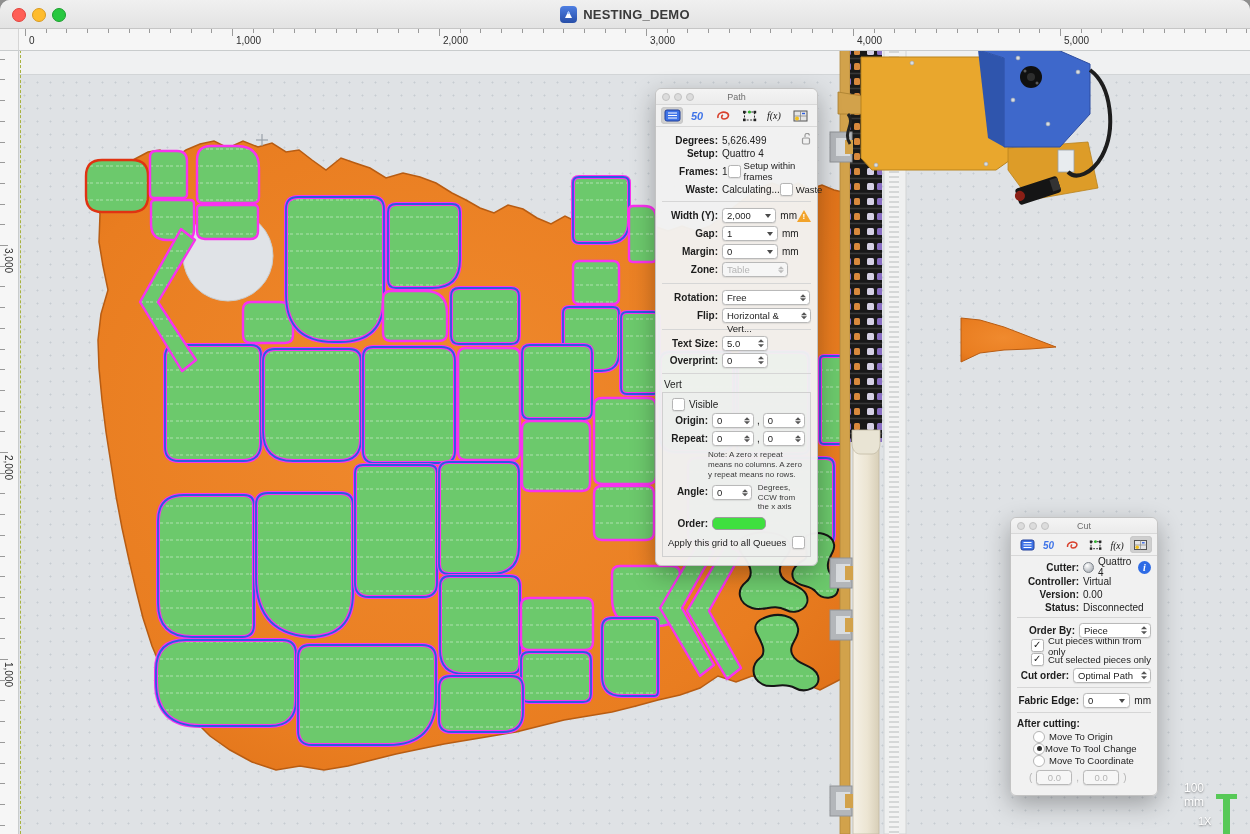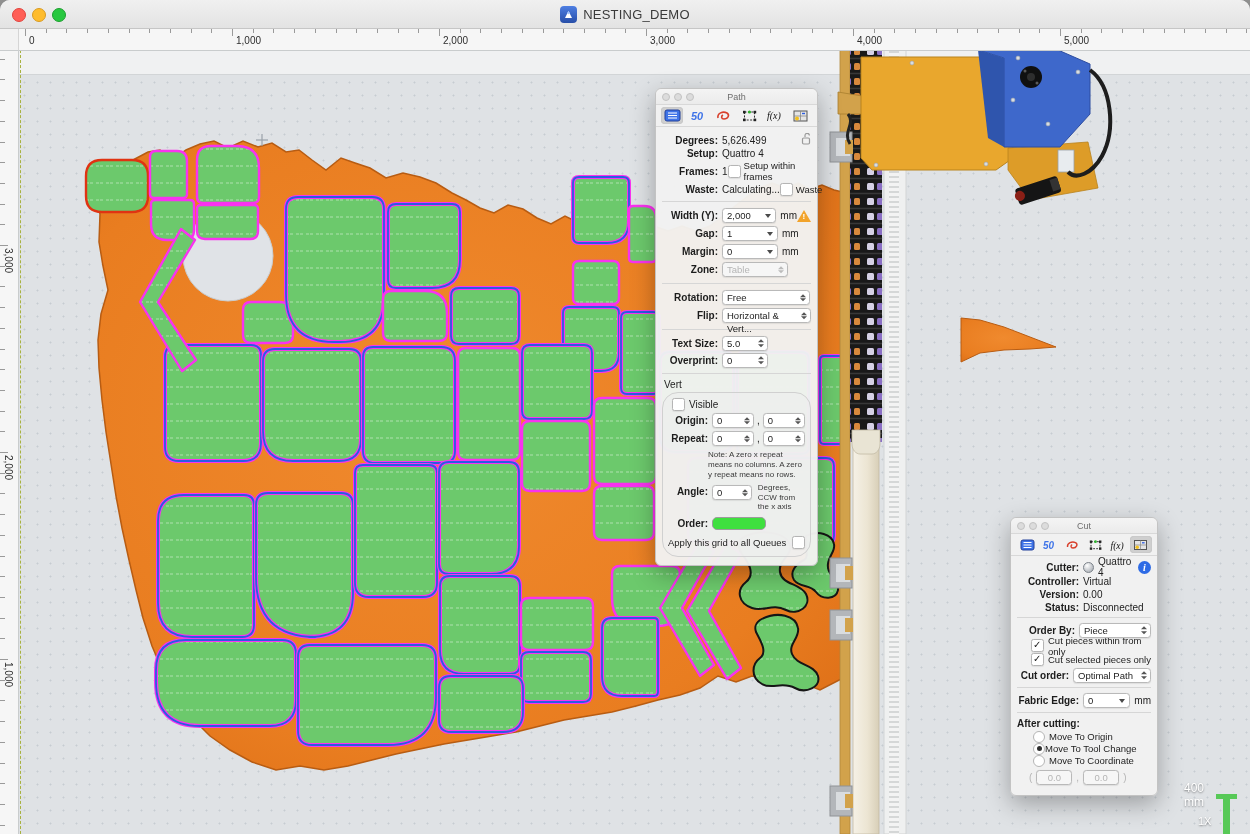--- a/index.html
+++ b/index.html
@@ -6,21 +6,21 @@
   #app{position:relative;width:1250px;height:834px;overflow:hidden;border-radius:10px 10px 0 0;background:#dfe2e5;box-shadow:0 10px 40px rgba(0,0,0,.4);}
   
   #titlebar{position:absolute;left:0;top:0;width:100%;height:28px;background:linear-gradient(#f0f0f0,#e3e3e3);border-bottom:1px solid #c6c6c6;z-index:40;}
   .tl{position:absolute;top:8px;width:12px;height:12px;border-radius:50%;}
   #tl-red{left:12px;background:#ff5f57;border:.5px solid #e0443e;}
   #tl-yellow{left:32px;background:#febc2e;border:.5px solid #d89b23;}
   #tl-green{left:52px;background:#28c840;border:.5px solid #1e9e30;}
   #title-wrap{position:absolute;left:0;right:0;top:0;height:28px;display:flex;align-items:center;justify-content:center;gap:6px;}
   #app-icon{width:17px;height:17px;border-radius:4px;background:linear-gradient(#4d7ee2,#274ea8);display:flex;align-items:center;justify-content:center;}
   #app-icon svg{display:block;}
-  #title-text{font-size:13px;font-weight:normal;color:#3a3a3a;letter-spacing:.2px;}
+  #title-text{font-size:13px;font-weight:bold;color:#3a3a3a;letter-spacing:.2px;}
   
   #ruler-top{position:absolute;left:0;top:28px;width:1250px;height:22px;background:#f6f6f6;border-bottom:1px solid #c9cccd;z-index:30;overflow:hidden;}
   #ruler-left{position:absolute;left:0;top:50px;width:18px;height:784px;background:#f6f6f6;border-right:1px solid #c9cccd;z-index:30;overflow:hidden;}
   #ruler-corner{position:absolute;left:0;top:28px;width:18px;height:22px;background:#f2f2f2;border-right:1px solid #d5d5d5;border-bottom:1px solid #c9cccd;z-index:31;}
   .tick-v{position:absolute;top:0;width:1px;background:#9a9a9a;}
   .tick-h{position:absolute;left:0;height:1px;background:#9a9a9a;}
   .rlabel{position:absolute;font-size:10px;color:#2e2e2e;top:7px;}
   .rlabel-left{position:absolute;font-size:10px;color:#2e2e2e;left:14px;transform:rotate(90deg);transform-origin:0 0;white-space:nowrap;}
   
   #canvas{position:absolute;left:18px;top:50px;width:1232px;height:784px;background-color:#dfe2e5;
@@ -55,21 +55,21 @@
   .arrows .u{border-bottom:3.5px solid #555;}
   .arrows .d{border-top:3.5px solid #555;}
   .disabled{color:#b5b5b5;background:#f6f6f6;}
   .disabled-text{color:#b5b5b5;}
   .cb{position:relative;width:11px;height:11px;background:#fff;border:1px solid #b5b5b5;border-radius:2.5px;flex:none;box-shadow:0 .5px 1px rgba(0,0,0,.08);}
   .cb.on::after{content:"\2713";position:absolute;left:1px;top:-1px;font-size:10px;font-weight:bold;color:#222;}
   .rb{position:relative;width:10px;height:10px;background:#fff;border:1px solid #b5b5b5;border-radius:50%;flex:none;}
   .rb.sel::after{content:"";position:absolute;left:2.5px;top:2.5px;width:5px;height:5px;border-radius:50%;background:#2e2e2e;}
   .note{font-size:8px;color:#3a3a3a;line-height:1.25;}
   .hint{font-size:8px;color:#3a3a3a;line-height:1.2;}
-  .groupbox{border:1px solid #d0d0d0;border-radius:16px;padding:4px 5px 6px 5px;background:rgba(238,238,238,.5);}
+  .groupbox{border:1px solid #d0d0d0;border-radius:0;padding:4px 5px 6px 5px;background:rgba(238,238,238,.5);}
   .swatch{width:52px;height:11px;border-radius:5px;background:#3fe03f;border:1px solid #9c9c9c;}
   .warn{position:relative;width:0;height:0;border-left:7px solid transparent;border-right:7px solid transparent;border-bottom:12px solid #f2a32b;flex:none;}
   .warn::after{content:"!";position:absolute;left:-1.5px;top:2px;font-size:8px;font-weight:bold;color:#fff;}
   .info{width:13px;height:13px;border-radius:50%;background:#2e6be5;color:#fff;font-family:"Liberation Serif",serif;font-style:italic;font-weight:bold;font-size:10px;text-align:center;line-height:13px;flex:none;}
   .info::after{content:"i";}
   .sphere{width:9px;height:9px;border-radius:50%;background:radial-gradient(circle at 35% 30%,#fff,#9aa0a8);border:.5px solid #7c828a;flex:none;}
   .spacer{flex:1;}
   .lock{flex:none;}
 </style>
 </head>
@@ -340,21 +340,21 @@
         <g transform="rotate(-18 1038 190)">
           <rect x="1016" y="182" width="44" height="17" rx="3" fill="#151515"></rect>
           <circle cx="1019" cy="190" r="5" fill="#8a1f16"></circle>
           <rect x="1052" y="184" width="8" height="12" fill="#333"></rect>
         </g>
       </g>
     </g>
   </svg>
 
   <div id="scale-indicator">
-    <div id="scale-label">400 mm</div>
+    <div id="scale-label">100 mm</div>
     <div id="scale-bar-cap"></div>
     <div id="scale-bar"></div>
     <div id="scale-zoom">1X</div>
   </div>
 
   <div id="ruler-top">
       <div class="tick-v" style="left: 25px; height: 8px;"></div>
       <div class="rlabel" style="left: 29px;">0</div>
       <div class="tick-v" style="left: 45.7px; height: 5px;"></div>
       <div class="tick-v" style="left: 66.4px; height: 5px;"></div>

